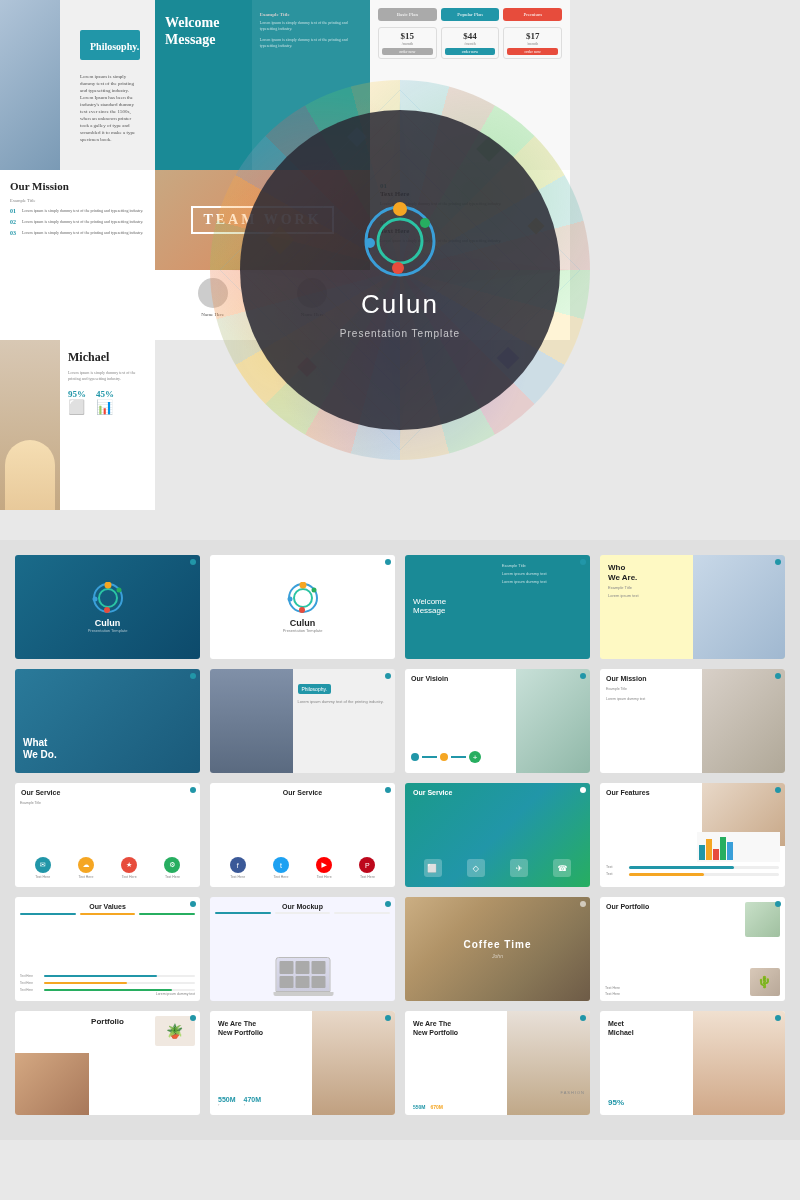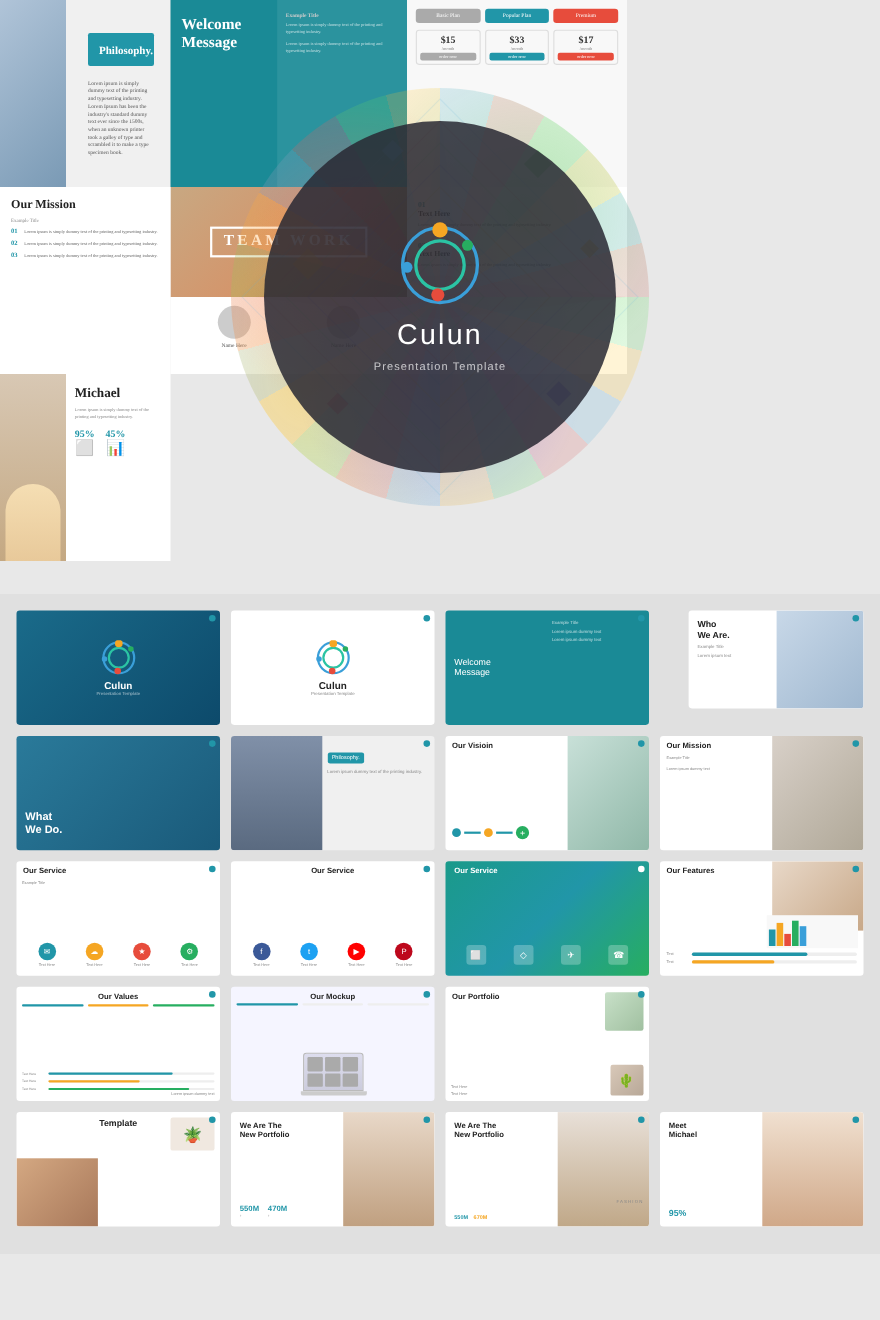--- a/index.html
+++ b/index.html
@@ -460,22 +460,21 @@
       right: 5px; top: 8px;
       width: 45%;
     }
     .ms-welcome .wm-sample {
       font-size: 4px;
       color: rgba(255,255,255,0.7);
     }
 
     
     .ms-who {
-      background: #ffffff;
-      margin-left: 26px;
+      background: #fef9c3;
     }
     .ms-who .who-bg {
       position: absolute;
       right: 0; top: 0;
       width: 50%; height: 100%;
       background: linear-gradient(135deg, #c8d8e8 0%, #a0b8d0 100%);
     }
     .ms-who .who-content {
       position: absolute;
       left: 8px; top: 8px;
@@ -922,21 +921,21 @@
       <div class="price-col popular">Popular Plan</div>
       <div class="price-col premium">Premium</div>
     </div>
     <div class="price-amounts">
       <div class="price-box basic">
         <div class="amount">$15</div>
         <div class="per">/month</div>
         <span class="btn basic">order now</span>
       </div>
       <div class="price-box popular">
-        <div class="amount">$33</div>
+        <div class="amount">$44</div>
         <div class="per">/month</div>
         <span class="btn popular">order now</span>
       </div>
       <div class="price-box premium">
         <div class="amount">$17</div>
         <div class="per">/month</div>
         <span class="btn premium">order now</span>
       </div>
     </div>
   </div>
@@ -1321,20 +1320,31 @@
           <div style="width:60px;height:4px;background:#ccc;border-radius:0 0 2px 2px;margin-left:-2px;"></div>
         </div>
         <div style="position:absolute;top:15px;left:5px;right:5px;display:flex;gap:4px;">
           <div style="flex:1;height:2px;background:#2196a8;border-radius:1px;"></div>
           <div style="flex:1;height:2px;background:#eee;border-radius:1px;"></div>
           <div style="flex:1;height:2px;background:#eee;border-radius:1px;"></div>
         </div>
       </div>
     </div>
 
+    <div class="mini-slide ms-coffee">
+      <div class="slide-dot" style="background:rgba(255,255,255,0.6);"></div>
+      <div class="mini-slide-inner">
+
+        <div style="position:absolute;top:0;left:0;right:0;bottom:0;background:linear-gradient(135deg,#c8a878 0%,#a88858 30%,#786848 70%,#584838 100%);opacity:0.8;"></div>
+        <div class="coffee-text">
+          <div class="coffee-title">Coffee Time</div>
+          <div style="color:rgba(255,255,255,0.6);font-size:5px;font-style:italic;margin-top:3px;">John</div>
+        </div>
+      </div>
+    </div>
 
     <div class="mini-slide ms-portfolio">
       <div class="slide-dot"></div>
       <div class="mini-slide-inner">
         <div class="op-title">Our Portfolio</div>
         <div style="position:absolute;right:5px;top:5px;width:35px;height:35px;background:linear-gradient(135deg,#c8e0c8 0%,#a0c0a0 100%);border-radius:2px;"></div>
         <div style="position:absolute;right:5px;bottom:5px;width:30px;height:28px;background:linear-gradient(135deg,#d8c8b8 0%,#b8a898 100%);border-radius:2px;">
           <div style="width:100%;height:100%;display:flex;align-items:center;justify-content:center;font-size:12px;">🌵</div>
         </div>
         <div style="position:absolute;left:5px;bottom:5px;">
@@ -1343,21 +1353,21 @@
         </div>
       </div>
     </div>
   </div>
 
   <div class="slide-grid">
 
     <div class="mini-slide ms-portfolio2">
       <div class="slide-dot"></div>
       <div class="mini-slide-inner">
-        <div class="p2-title">Template</div>
+        <div class="p2-title">Portfolio</div>
         <div class="p2-img"></div>
         <div style="position:absolute;top:5px;right:5px;width:40px;height:30px;background:#f0e8e0;border-radius:2px;display:flex;align-items:center;justify-content:center;font-size:14px;">🪴</div>
       </div>
     </div>
 
     <div class="mini-slide ms-newportfolio">
       <div class="slide-dot"></div>
       <div class="mini-slide-inner">
         <div class="np-title">We Are The<br>New Portfolio</div>
         <div style="position:absolute;right:0;top:0;width:45%;height:100%;background:linear-gradient(180deg,#e8d8c8 0%,#c0a080 100%);"></div>

